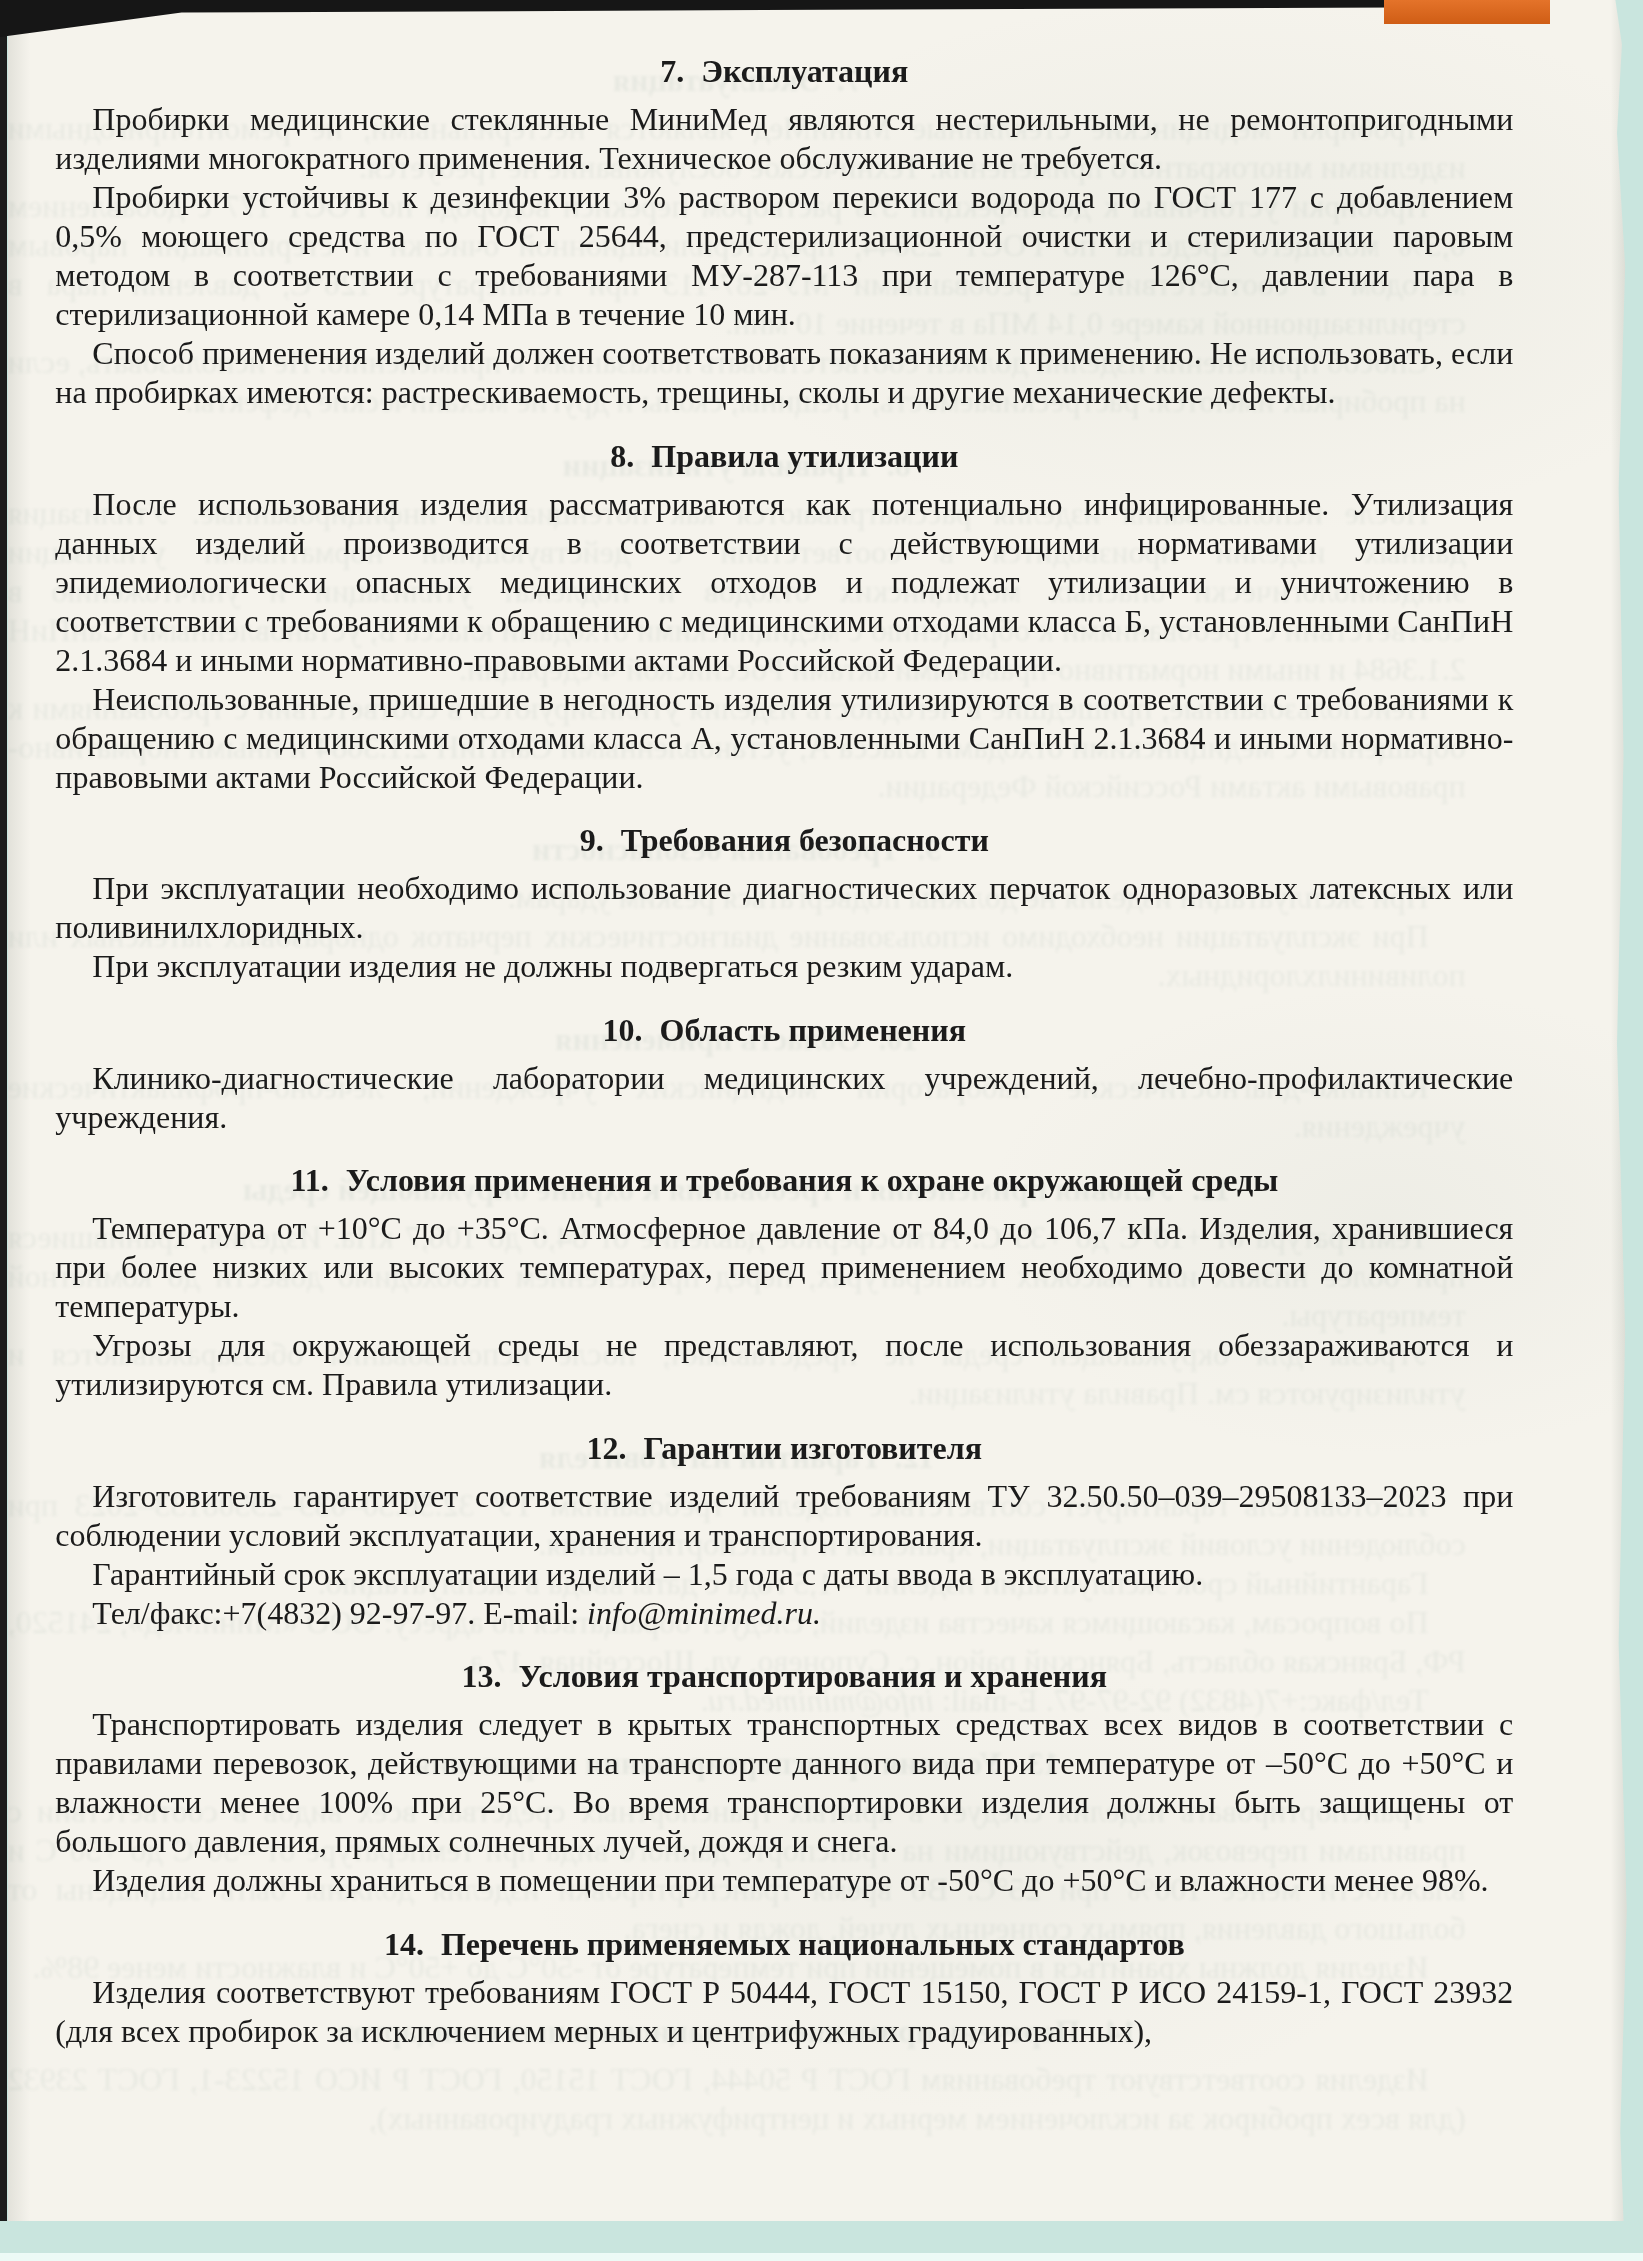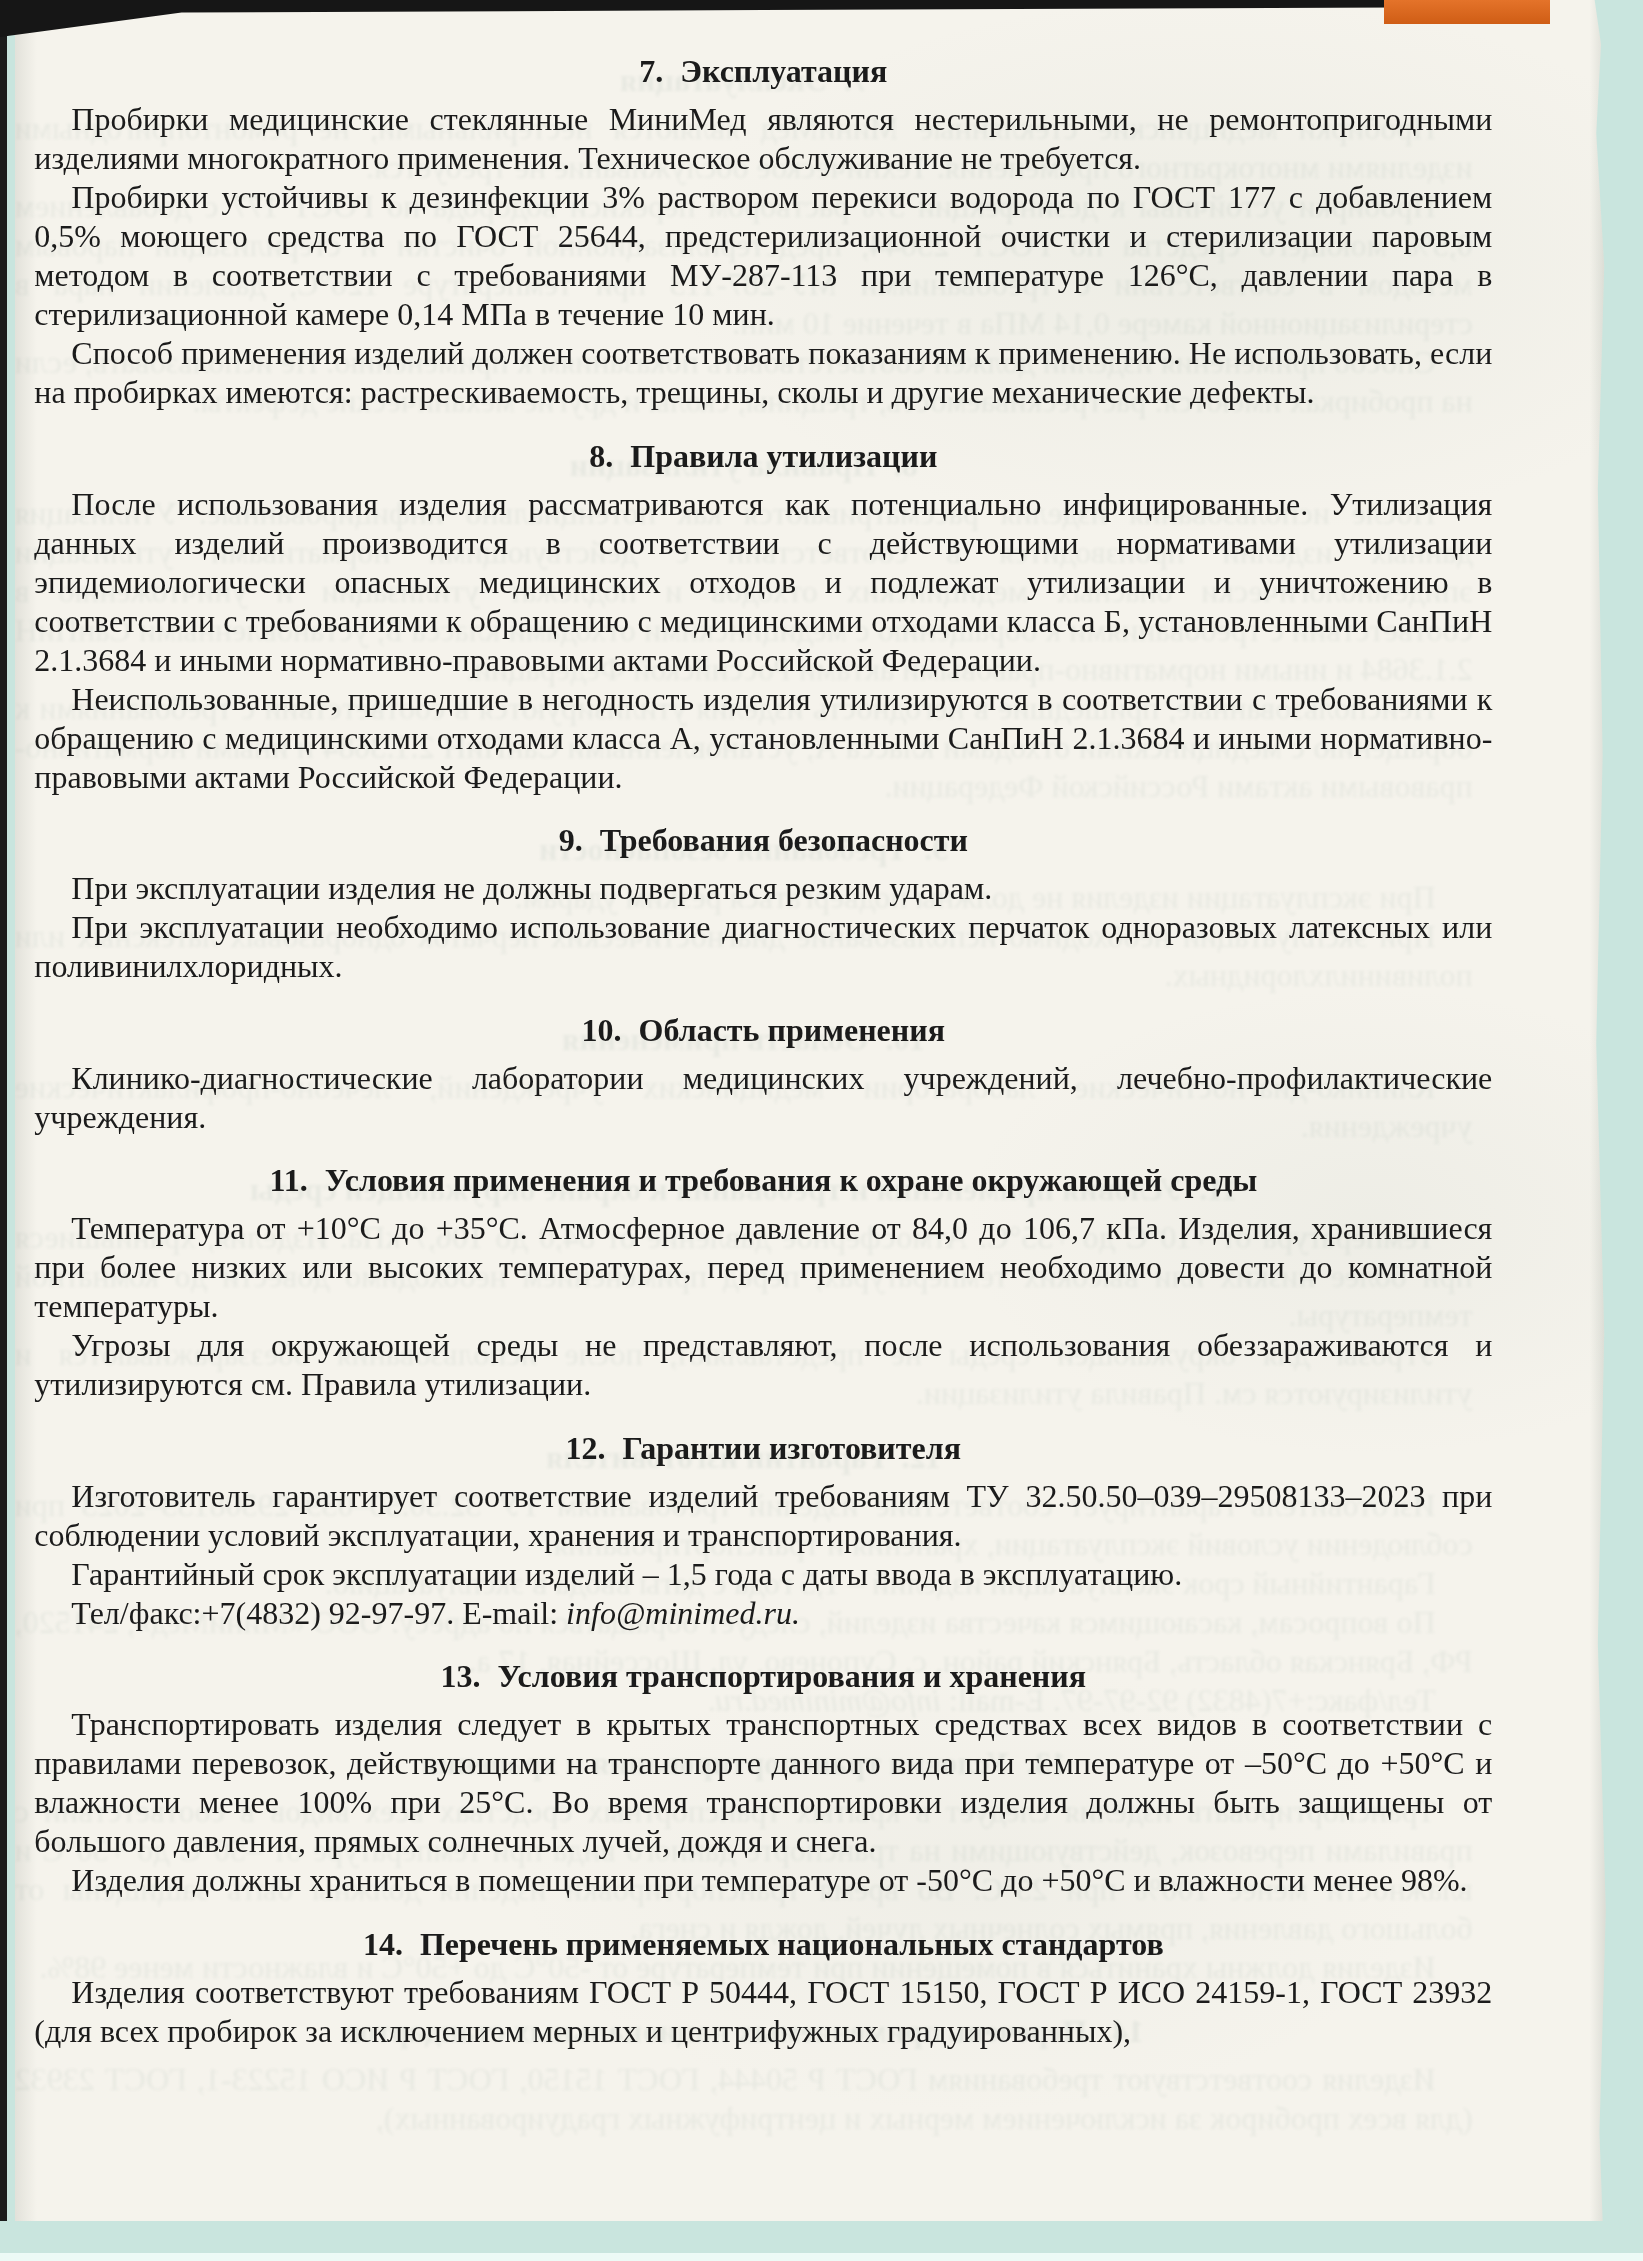--- a/index.html
+++ b/index.html
@@ -32,33 +32,34 @@
     z-index: 8;
   }
   .bottom-light {
     position: absolute; left: 0; bottom: 0;
     width: 100%; height: 7.7px;
     background: #edfaf6; z-index: 2;
   }
 
   
   .paper {
-    position: absolute; left: 15px; top: 0;
+    position: absolute; left: 8px; top: 0;
     width: 1594px; height: 2221px;
     background:
       linear-gradient(90deg, rgba(60,70,60,0.10), rgba(0,0,0,0) 22px),
       linear-gradient(270deg, rgba(90,110,100,0.20), rgba(0,0,0,0) 19.3px),
       radial-gradient(773px 387px at 75% 12%, rgba(188,198,184,0.14), rgba(0,0,0,0) 70%),
       radial-gradient(580px 335px at 85% 55%, rgba(185,195,185,0.12), rgba(0,0,0,0) 70%),
       radial-gradient(644px 322px at 60% 85%, rgba(190,198,188,0.10), rgba(0,0,0,0) 70%),
       #f5f3ec;
     clip-path: polygon(0 0, 99.1% 0, 99.5% 2%, 99.2% 6%, 99.7% 12%, 99.3% 22%,
       99.6% 34%, 99.2% 47%, 99.7% 60%, 99.3% 74%, 99.8% 86%, 99.4% 96%, 99.6% 100%, 0 100%);
     overflow: hidden;
     z-index: 3;
+    padding-left: 28px;
   }
 
   
   #bleed {
     position: absolute; left: 19.3px; top: 9px; width: 1458px;
     transform: scaleX(-1);
     opacity: 0.07;
     filter: blur(1.6px);
     pointer-events: none;
     z-index: 1;
@@ -186,22 +187,22 @@
           <span class="hd-num">8.</span><span class="hd-title">Правила утилизации</span>
         </h2>
         <p class="para">После использования изделия рассматриваются как потенциально инфицированные. Утилизация данных изделий производится в соответствии с действующими нормативами утилизации эпидемиологически опасных медицинских отходов и подлежат утилизации и уничтожению в соответствии с требованиями к обращению с медицинскими отходами класса Б, установленными СанПиН 2.1.3684 и иными нормативно-правовыми актами Российской Федерации.</p>
         <p class="para">Неиспользованные, пришедшие в негодность изделия утилизируются в соответствии с требованиями к обращению с медицинскими отходами класса А, установленными СанПиН 2.1.3684 и иными нормативно-правовыми актами Российской Федерации.</p>
       </section>
 
       <section>
         <h2 class="hd">
           <span class="hd-num">9.</span><span class="hd-title">Требования безопасности</span>
         </h2>
+        <p class="para">При эксплуатации необходимо использование диагностических перчаток одноразовых латексных или поливинилхлоридных.</p>
         <p class="para">При эксплуатации изделия не должны подвергаться резким ударам.</p>
-        <p class="para">При эксплуатации необходимо использование диагностических перчаток одноразовых латексных или поливинилхлоридных.</p>
       </section>
 
       <section>
         <h2 class="hd">
           <span class="hd-num">10.</span><span class="hd-title">Область применения</span>
         </h2>
         <p class="para">Клинико-диагностические лаборатории медицинских учреждений, лечебно-профилактические учреждения.</p>
       </section>
 
       <section>

